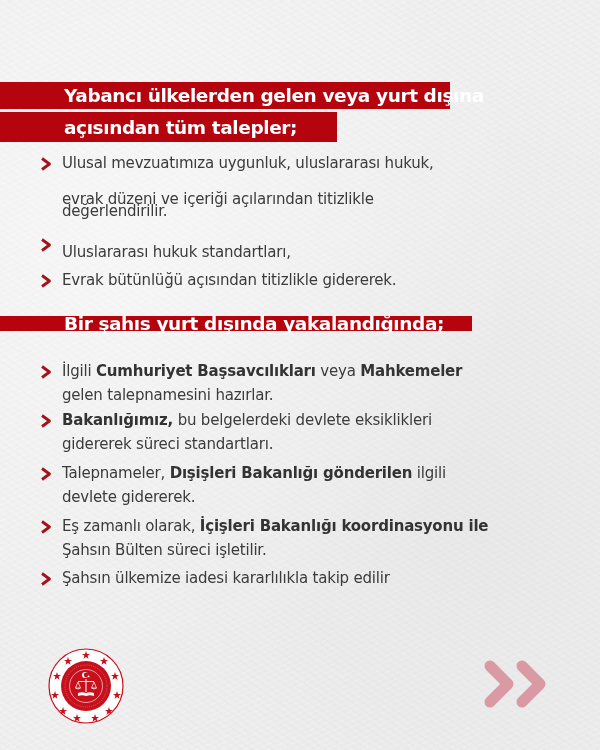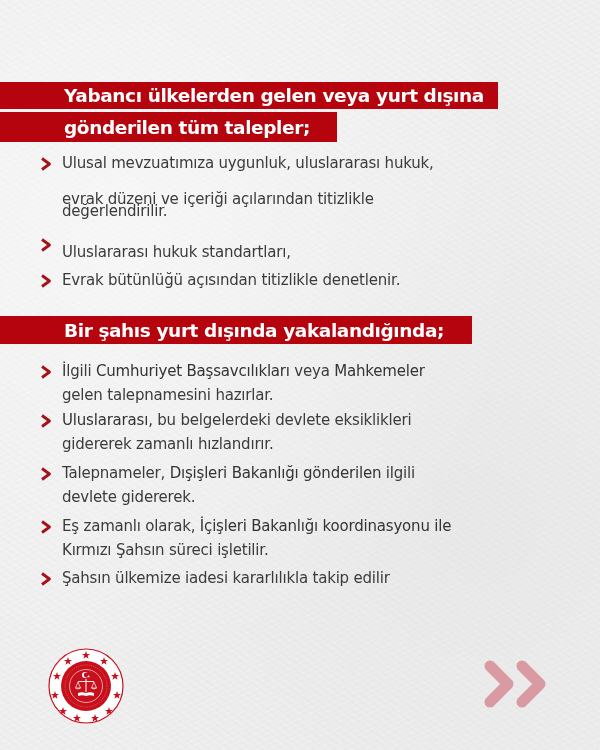--- a/index.html
+++ b/index.html
@@ -22,55 +22,55 @@
       color: #ffffff;
       font-family: "DejaVu Sans", sans-serif;
       font-weight: bold;
       font-size: 18.5px;
       letter-spacing: -0.4px;
       white-space: nowrap;
       display: flex;
       align-items: center;
     }
     .bar span { padding-left: 64px; }
-    #bar1 { top: 82px; height: 27px; width: 498px; }
+    #bar1 { top: 82px; height: 27px; width: 450px; }
     #bar2 { top: 112px; height: 30px; width: 337px; }
-    #bar3 { top: 316px; height: 28px; width: 472px; }
+    #bar3 { top: 316px; height: 15px; width: 472px; }
 
     .list { position: absolute; left: 0; width: 600px; }
     .item { position: absolute; left: 0; width: 600px; }
     .chev {
       position: absolute;
       left: 40px;
       width: 12px;
       height: 14px;
     }
     .chev svg { width: 12px; height: 14px; display: block; }
     .line {
       position: absolute;
       left: 62px;
       font-size: 15px;
       letter-spacing: -0.2px;
       color: #3b3b3b;
       white-space: nowrap;
       line-height: 22px;
     }
-    .line b { font-weight: normal; color: #333; }
+    .line b { font-weight: bold; color: #333; }
 
     #logo { position: absolute; left: 48px; top: 648px; width: 76px; height: 76px; }
     #next-arrows { position: absolute; left: 484px; top: 658px; width: 70px; height: 52px; }
   </style>
 </head>
 <body>
 
 <div id="bar1" class="bar">
   <span>Yabancı ülkelerden gelen veya yurt dışına</span>
 </div>
 <div id="bar2" class="bar">
-  <span>gönderilen tüm talepler;</span>
+  <span>açısından tüm talepler;</span>
 </div>
 
 <div class="list">
   <div class="item" style="top:152px">
     <div class="chev" style="top:5px">
       <svg viewBox="0 0 12 14">
           <path d="M2 1.5 L9.5 7 L2 12.5" fill="none" stroke="#a3121a" stroke-width="2.8" stroke-linejoin="round"></path>
         </svg>
     </div>
     <div class="line" style="top:0">Ulusal mevzuatımıza uygunluk, uluslararası hukuk,</div>
@@ -84,21 +84,21 @@
         </svg>
     </div>
     <div class="line" style="top:8px">Uluslararası hukuk standartları,</div>
   </div>
   <div class="item" style="top:269px">
     <div class="chev" style="top:5px">
       <svg viewBox="0 0 12 14">
           <path d="M2 1.5 L9.5 7 L2 12.5" fill="none" stroke="#a3121a" stroke-width="2.8" stroke-linejoin="round"></path>
         </svg>
     </div>
-    <div class="line" style="top:0">Evrak bütünlüğü açısından titizlikle denetlenir.</div>
+    <div class="line" style="top:0">Evrak bütünlüğü açısından titizlikle gidererek.</div>
   </div>
 </div>
 
 <div id="bar3" class="bar">
   <span>Bir şahıs yurt dışında yakalandığında;</span>
 </div>
 
 <div class="list">
   <div class="item" style="top:360px">
     <div class="chev" style="top:5px">
@@ -108,40 +108,40 @@
     </div>
     <div class="line" style="top:0"><span>İlgili </span><b>Cumhuriyet Başsavcılıkları</b><span> veya </span><b>Mahkemeler</b></div>
     <div class="line" style="top:24px">gelen talepnamesini hazırlar.</div>
   </div>
   <div class="item" style="top:409px">
     <div class="chev" style="top:5px">
       <svg viewBox="0 0 12 14">
           <path d="M2 1.5 L9.5 7 L2 12.5" fill="none" stroke="#a3121a" stroke-width="2.8" stroke-linejoin="round"></path>
         </svg>
     </div>
-    <div class="line" style="top:0"><b>Uluslararası,</b><span> bu belgelerdeki devlete eksiklikleri</span></div>
-    <div class="line" style="top:24px">gidererek zamanlı hızlandırır.</div>
+    <div class="line" style="top:0"><b>Bakanlığımız,</b><span> bu belgelerdeki devlete eksiklikleri</span></div>
+    <div class="line" style="top:24px">gidererek süreci standartları.</div>
   </div>
   <div class="item" style="top:462px">
     <div class="chev" style="top:5px">
       <svg viewBox="0 0 12 14">
           <path d="M2 1.5 L9.5 7 L2 12.5" fill="none" stroke="#a3121a" stroke-width="2.8" stroke-linejoin="round"></path>
         </svg>
     </div>
     <div class="line" style="top:0"><span>Talepnameler, </span><b>Dışişleri Bakanlığı gönderilen</b><span> ilgili</span></div>
     <div class="line" style="top:24px">devlete gidererek.</div>
   </div>
   <div class="item" style="top:515px">
     <div class="chev" style="top:5px">
       <svg viewBox="0 0 12 14">
           <path d="M2 1.5 L9.5 7 L2 12.5" fill="none" stroke="#a3121a" stroke-width="2.8" stroke-linejoin="round"></path>
         </svg>
     </div>
     <div class="line" style="top:0"><span>Eş zamanlı olarak, </span><b>İçişleri Bakanlığı koordinasyonu ile</b></div>
-    <div class="line" style="top:24px">Kırmızı Şahsın süreci işletilir.</div>
+    <div class="line" style="top:24px">Şahsın Bülten süreci işletilir.</div>
   </div>
   <div class="item" style="top:567px">
     <div class="chev" style="top:5px">
       <svg viewBox="0 0 12 14">
           <path d="M2 1.5 L9.5 7 L2 12.5" fill="none" stroke="#a3121a" stroke-width="2.8" stroke-linejoin="round"></path>
         </svg>
     </div>
     <div class="line" style="top:0">Şahsın ülkemize iadesi kararlılıkla takip edilir</div>
   </div>
 </div>

